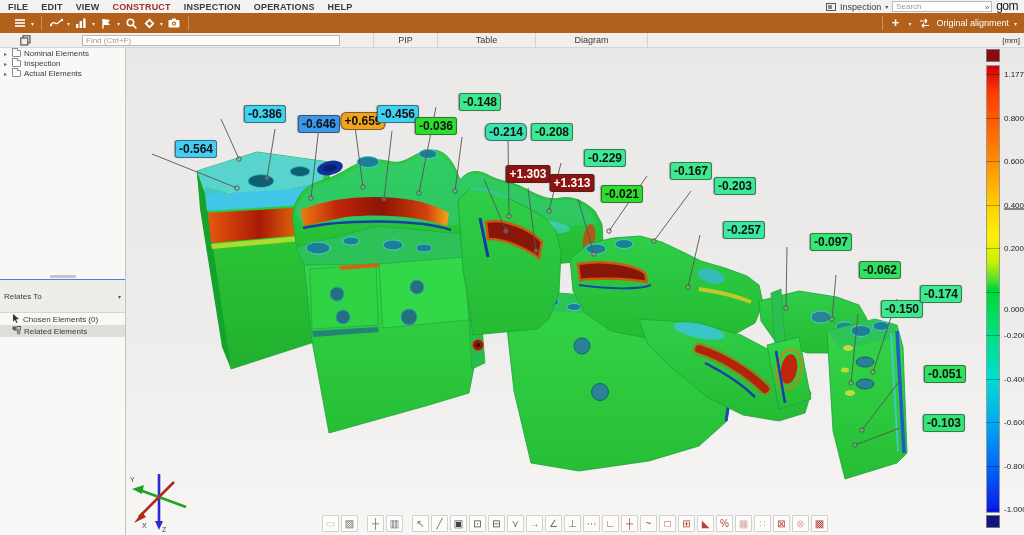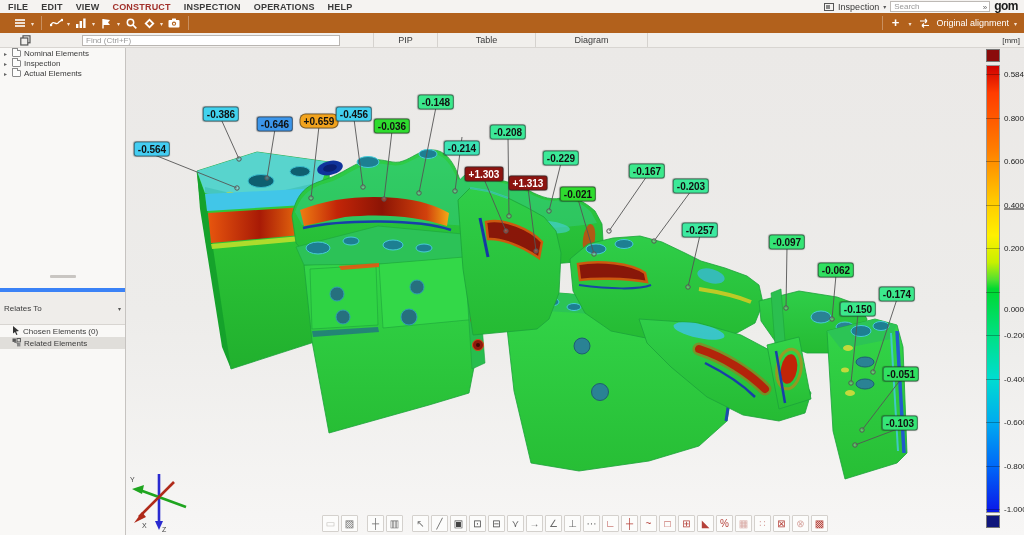--- a/index.html
+++ b/index.html
@@ -13,21 +13,21 @@
   #menu-items { display:flex; gap:13px; }
   .menu-item { cursor:default; letter-spacing:.2px; font-weight:600; }
   .menu-item.active { color:#a1302a; }
   #menubar-right { margin-left:auto; display:flex; align-items:center; gap:4px; }
   .ws-icon { width:10px; height:8px; border:1px solid #555; position:relative; display:inline-block; }
   .ws-icon::after { content:""; position:absolute; left:1px; top:1px; width:4px; height:4px; background:#888; }
   .caret { font-size:6px; color:#555; }
   #search-box { width:100px; height:11px; border:1px solid #bdb9b5; background:#fff;
     font-size:8px; color:#999; padding:0 10px 0 3px; display:flex; align-items:center; position:relative; }
   #search-chevron { position:absolute; right:2px; top:0; font-size:8px; color:#666; line-height:11px; }
-  #logo { font-weight:bold; font-size:12px; color:#1a1a1a; letter-spacing:-.5px; line-height:11px; padding-right:2px; }
+  #logo { font-weight:normal; font-size:12px; color:#1a1a1a; letter-spacing:-.5px; line-height:11px; padding-right:2px; }
 
   
   #toolbar { height:20px; background:#b2611c; display:flex; align-items:center;
     color:#fff; padding:0 6px; }
   .tb-group { display:flex; align-items:center; gap:2px; padding:0 6px; height:100%; }
   .tb-sep { width:1px; height:14px; background:rgba(255,255,255,.3); }
   .tb-btn { display:flex; align-items:center; justify-content:center; min-width:16px; height:16px; cursor:pointer; }
   .tb-caret { font-size:6px; color:#f6e3d2; padding:0 1px; }
   #toolbar-right { margin-left:auto; display:flex; align-items:center; gap:4px; font-size:9px; }
   #plus-label { font-size:13px; font-weight:bold; line-height:16px; }
@@ -48,33 +48,33 @@
   #sidebar { width:126px; background:#f9f8f6; border-right:1px solid #c6c3c0; position:relative; }
   .tree-row { display:flex; align-items:center; gap:3px; height:10px; padding-left:4px;
     font-size:8px; color:#3a3a3a; cursor:pointer; }
   .tree-caret { font-size:6px; color:#666; width:5px; }
   .folder { width:9px; height:7px; border:1px solid #8a8a8a; border-radius:1px; position:relative; background:#fdfdfc; }
   .folder::before { content:""; position:absolute; left:-1px; top:-3px; width:4px; height:2px;
     border:1px solid #8a8a8a; border-bottom:none; background:#fdfdfc; }
   #relates { position:absolute; left:0; right:0; top:226px; }
   #splitter { height:5px; display:flex; align-items:center; justify-content:center; }
   #splitter .grip { width:26px; height:3px; background:#c9c6c2; border-radius:1px; }
-  #relates-header { height:13px; background:#efedea; border-top:4px solid #3b82f6; border-bottom:1px solid #d8d5d1;
-    display:flex; align-items:center; padding:16px 4px; font-size:8px; color:#3a3a3a;margin-top:9px; }
+  #relates-header { height:13px; background:#efedea; border-top:1px solid #3b82f6; border-bottom:1px solid #d8d5d1;
+    display:flex; align-items:center; padding:16px 4px; font-size:8px; color:#3a3a3a; }
   #relates-header .caret { margin-left:auto; }
   .rel-row { height:12px; display:flex; align-items:center; gap:3px; padding-left:12px; font-size:8px; color:#3a3a3a; cursor:pointer; }
   .rel-row.selected { background:#e0deda; }
 
   
   #viewport { position:relative; width:898px; height:487px; overflow:hidden;
     background:linear-gradient(180deg,#ebe9e7 0%,#edecea 55%,#f7f6f5 100%); }
   #model-svg { position:absolute; left:0; top:0; }
-  .anno { position:absolute; transform:translate(-50%,-50%); font-size:10px; font-weight:700;
+  .anno { position:absolute; transform:translate(-50%,-50%); font-size:12px; font-weight:700;
     padding:1px 3px; border-radius:3px; border:1px solid rgba(40,40,40,.55);
-    box-shadow:0 0 1px rgba(0,0,0,.3); white-space:nowrap; cursor:pointer; z-index:3; }
+    box-shadow:0 0 1px rgba(0,0,0,.3); white-space:nowrap; cursor:pointer; z-index:3;margin-left:44px; }
 
   
   #colorbar-area { position:absolute; right:0; top:0; width:56px; height:100%; z-index:4; }
   #cb-max { position:absolute; left:18px; top:1px; width:14px; height:13px; border:1px solid #777; }
   #cb-bar { position:absolute; left:18px; top:17px; width:14px; height:448px; border:1px solid #999;
     background:linear-gradient(180deg,#cf0000 0%,#ff3c00 6%,#ff7f00 19%,#ffc800 30%,#fff000 38%,
       #c8f000 44%,#50e030 48%,#00d830 50%,#00e080 60%,#00ddd0 70%,#00aaf0 80%,#0066f8 90%,#0b18e8 100%); }
   #cb-min { position:absolute; left:18px; top:467px; width:14px; height:13px; border:1px solid #777; }
   .cb-tick { position:absolute; left:18px; width:14px; height:1px; background:rgba(0,0,0,.28); }
   .cb-label { position:absolute; left:36px; transform:translateY(-50%); font-size:8px; color:#222; }
@@ -459,21 +459,21 @@
       </svg>
 
       <div id="anno-layer">
           <div class="anno" style="left: 26px; top: 101px; background: rgb(68, 205, 242); color: rgb(17, 17, 17);">-0.564</div>
           <div class="anno" style="left: 95px; top: 66px; background: rgb(65, 210, 238); color: rgb(17, 17, 17);">-0.386</div>
           <div class="anno" style="left: 149px; top: 76px; background: rgb(60, 150, 234); color: rgb(17, 17, 17);">-0.646</div>
           <div class="anno" style="left: 193px; top: 73px; background: rgb(242, 163, 29); color: rgb(17, 17, 17); border-radius: 6px;">+0.659</div>
           <div class="anno" style="left: 228px; top: 66px; background: rgb(66, 208, 240); color: rgb(17, 17, 17);">-0.456</div>
           <div class="anno" style="left: 266px; top: 78px; background: rgb(46, 220, 46); color: rgb(17, 17, 17);">-0.036</div>
           <div class="anno" style="left: 310px; top: 54px; background: rgb(60, 233, 140); color: rgb(17, 17, 17);">-0.148</div>
-          <div class="anno" style="left: 336px; top: 100px; background: rgb(59, 227, 180); color: rgb(17, 17, 17);">-0.214</div>
+          <div class="anno" style="left: 336px; top: 84px; background: rgb(59, 227, 180); color: rgb(17, 17, 17); border-radius: 6px;">-0.214</div>
           <div class="anno" style="left: 382px; top: 84px; background: rgb(60, 233, 152); color: rgb(17, 17, 17);">-0.208</div>
           <div class="anno" style="left: 435px; top: 110px; background: rgb(60, 233, 152); color: rgb(17, 17, 17);">-0.229</div>
           <div class="anno" style="left: 358px; top: 126px; background: rgb(140, 20, 16); color: rgb(255, 255, 255);">+1.303</div>
           <div class="anno" style="left: 402px; top: 135px; background: rgb(140, 20, 16); color: rgb(255, 255, 255);">+1.313</div>
           <div class="anno" style="left: 452px; top: 146px; background: rgb(46, 220, 46); color: rgb(17, 17, 17);">-0.021</div>
           <div class="anno" style="left: 521px; top: 123px; background: rgb(60, 233, 140); color: rgb(17, 17, 17);">-0.167</div>
           <div class="anno" style="left: 565px; top: 138px; background: rgb(60, 233, 152); color: rgb(17, 17, 17);">-0.203</div>
           <div class="anno" style="left: 574px; top: 182px; background: rgb(60, 233, 160); color: rgb(17, 17, 17);">-0.257</div>
           <div class="anno" style="left: 661px; top: 194px; background: rgb(53, 229, 117); color: rgb(17, 17, 17);">-0.097</div>
           <div class="anno" style="left: 710px; top: 222px; background: rgb(48, 224, 96); color: rgb(17, 17, 17);">-0.062</div>
@@ -482,21 +482,21 @@
           <div class="anno" style="left: 775px; top: 326px; background: rgb(48, 224, 96); color: rgb(17, 17, 17);">-0.051</div>
           <div class="anno" style="left: 774px; top: 375px; background: rgb(53, 229, 117); color: rgb(17, 17, 17);">-0.103</div>
         </div>
 
       <div id="colorbar-area">
         <div id="cb-max" style="background: rgb(138, 11, 11);"></div>
         <div id="cb-bar"></div>
         <div id="cb-min" style="background: rgb(16, 22, 124);"></div>
         <div id="cb-ticks">
             <div class="cb-tick" style="top: 26px;"></div>
-            <div class="cb-label" style="top: 26px;">0.584</div>
+            <div class="cb-label" style="top: 26px;">1.177</div>
             <div class="cb-tick" style="top: 69.5px;"></div>
             <div class="cb-label" style="top: 69.5px;">0.800</div>
             <div class="cb-tick" style="top: 113px;"></div>
             <div class="cb-label" style="top: 113px;">0.600</div>
             <div class="cb-tick" style="top: 156.5px;"></div>
             <div class="cb-label" style="top: 156.5px; text-decoration: underline;">0.400</div>
             <div class="cb-tick" style="top: 200px;"></div>
             <div class="cb-label" style="top: 200px;">0.200</div>
             <div class="cb-tick" style="top: 243.5px;"></div>
             <div class="cb-label" style="top: 261px;">0.000</div>

